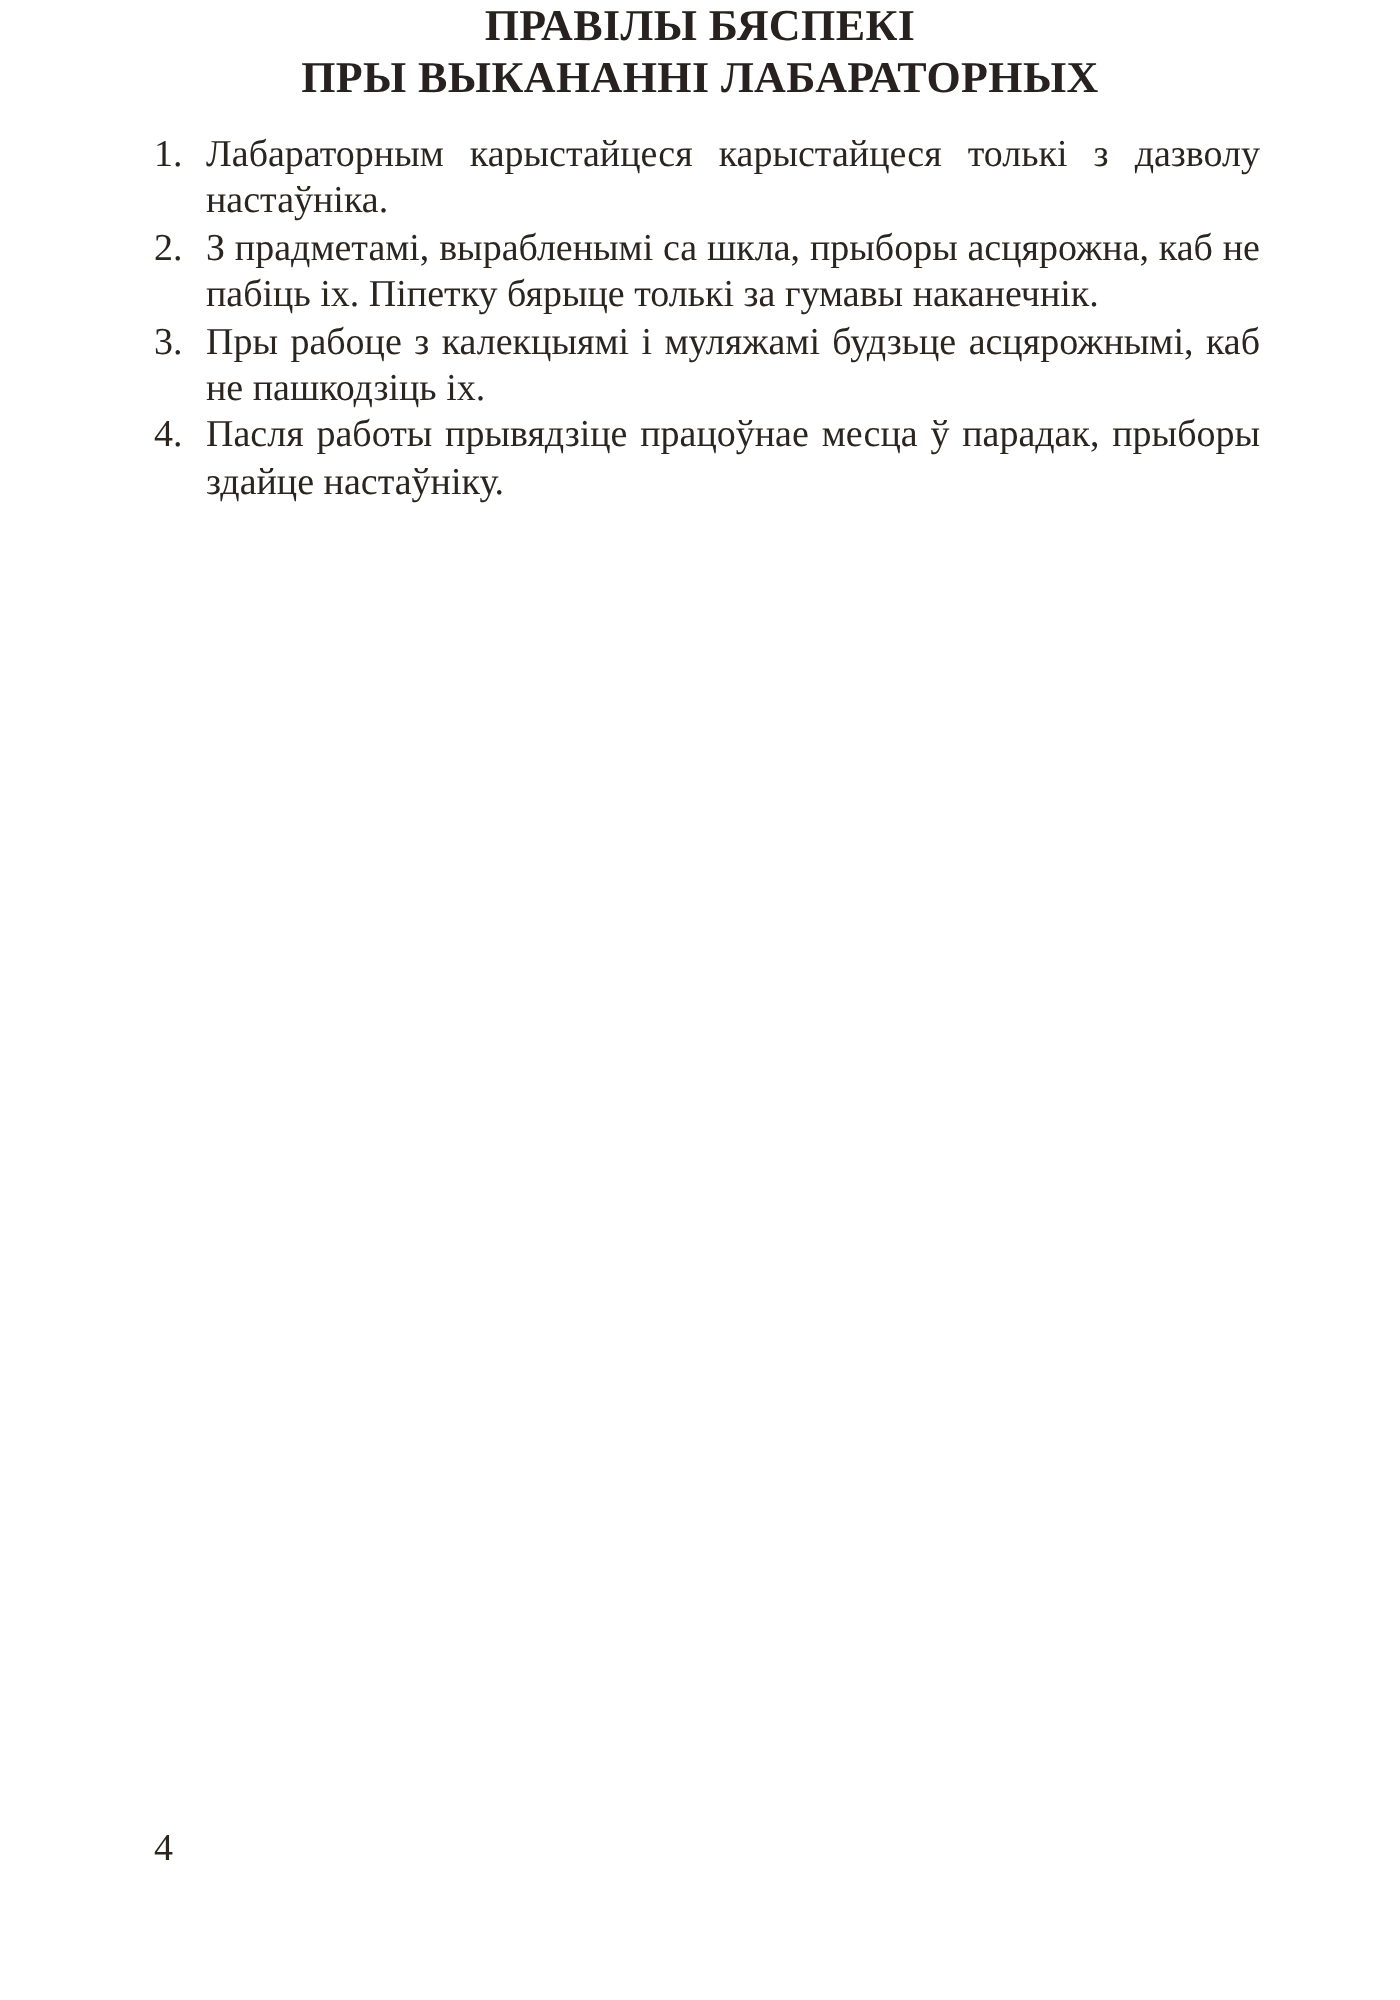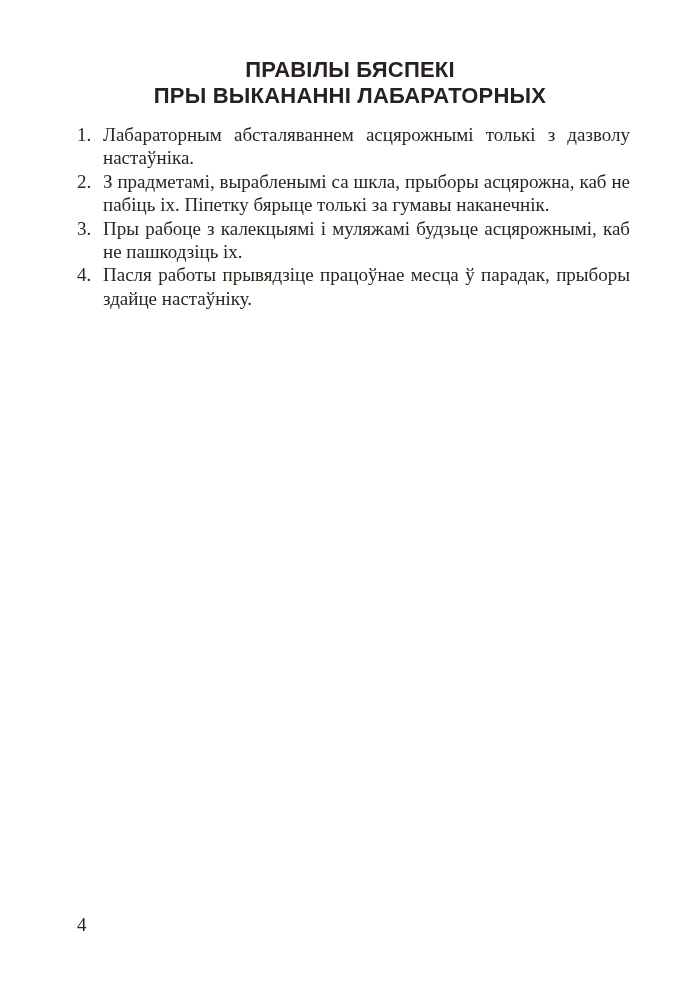--- a/index.html
+++ b/index.html
@@ -10,23 +10,22 @@
   .page {
     position: relative;
     width: 700px;
     height: 1000px;
     background: #ffffff;
     overflow: hidden;
     font-family: "Liberation Serif", serif;
     color: #2b2520;
   }
   .title-block {
-    padding-top: 57px;
     text-align: center;
-    font-family: Liberation Sans, sans-serif;
+    font-family: Liberation Serif, serif;
     font-weight: bold;
     font-size: 22px;
     line-height: 26px;
     letter-spacing: 0.2px;
     color: #272120;
   }
   .title-line {
     display: block;
   }
   .rules-list {
@@ -63,21 +62,21 @@
 
   <div class="title-block">
     <span class="title-line">ПРАВІЛЫ БЯСПЕКІ</span>
     <span class="title-line">ПРЫ ВЫКАНАННІ ЛАБАРАТОРНЫХ</span>
   </div>
 
   <div class="rules-list">
 
     <div class="rule-item">
       <span class="rule-number">1.</span>
-      <span class="rule-text">Лабараторным абсталяваннем асцярожнымі толькі з дазволу настаўніка.</span>
+      <span class="rule-text">Лабараторным карыстайцеся карыстайцеся толькі з дазволу настаўніка.</span>
     </div>
 
     <div class="rule-item">
       <span class="rule-number">2.</span>
       <span class="rule-text">З прадметамі, вырабленымі са шкла, прыборы асцярожна, каб не пабіць іх. Піпетку бярыце толькі за гумавы наканечнік.</span>
     </div>
 
     <div class="rule-item">
       <span class="rule-number">3.</span>
       <span class="rule-text">Пры рабоце з калекцыямі і муляжамі будзьце асцярожнымі, каб не пашкодзіць іх.</span>

